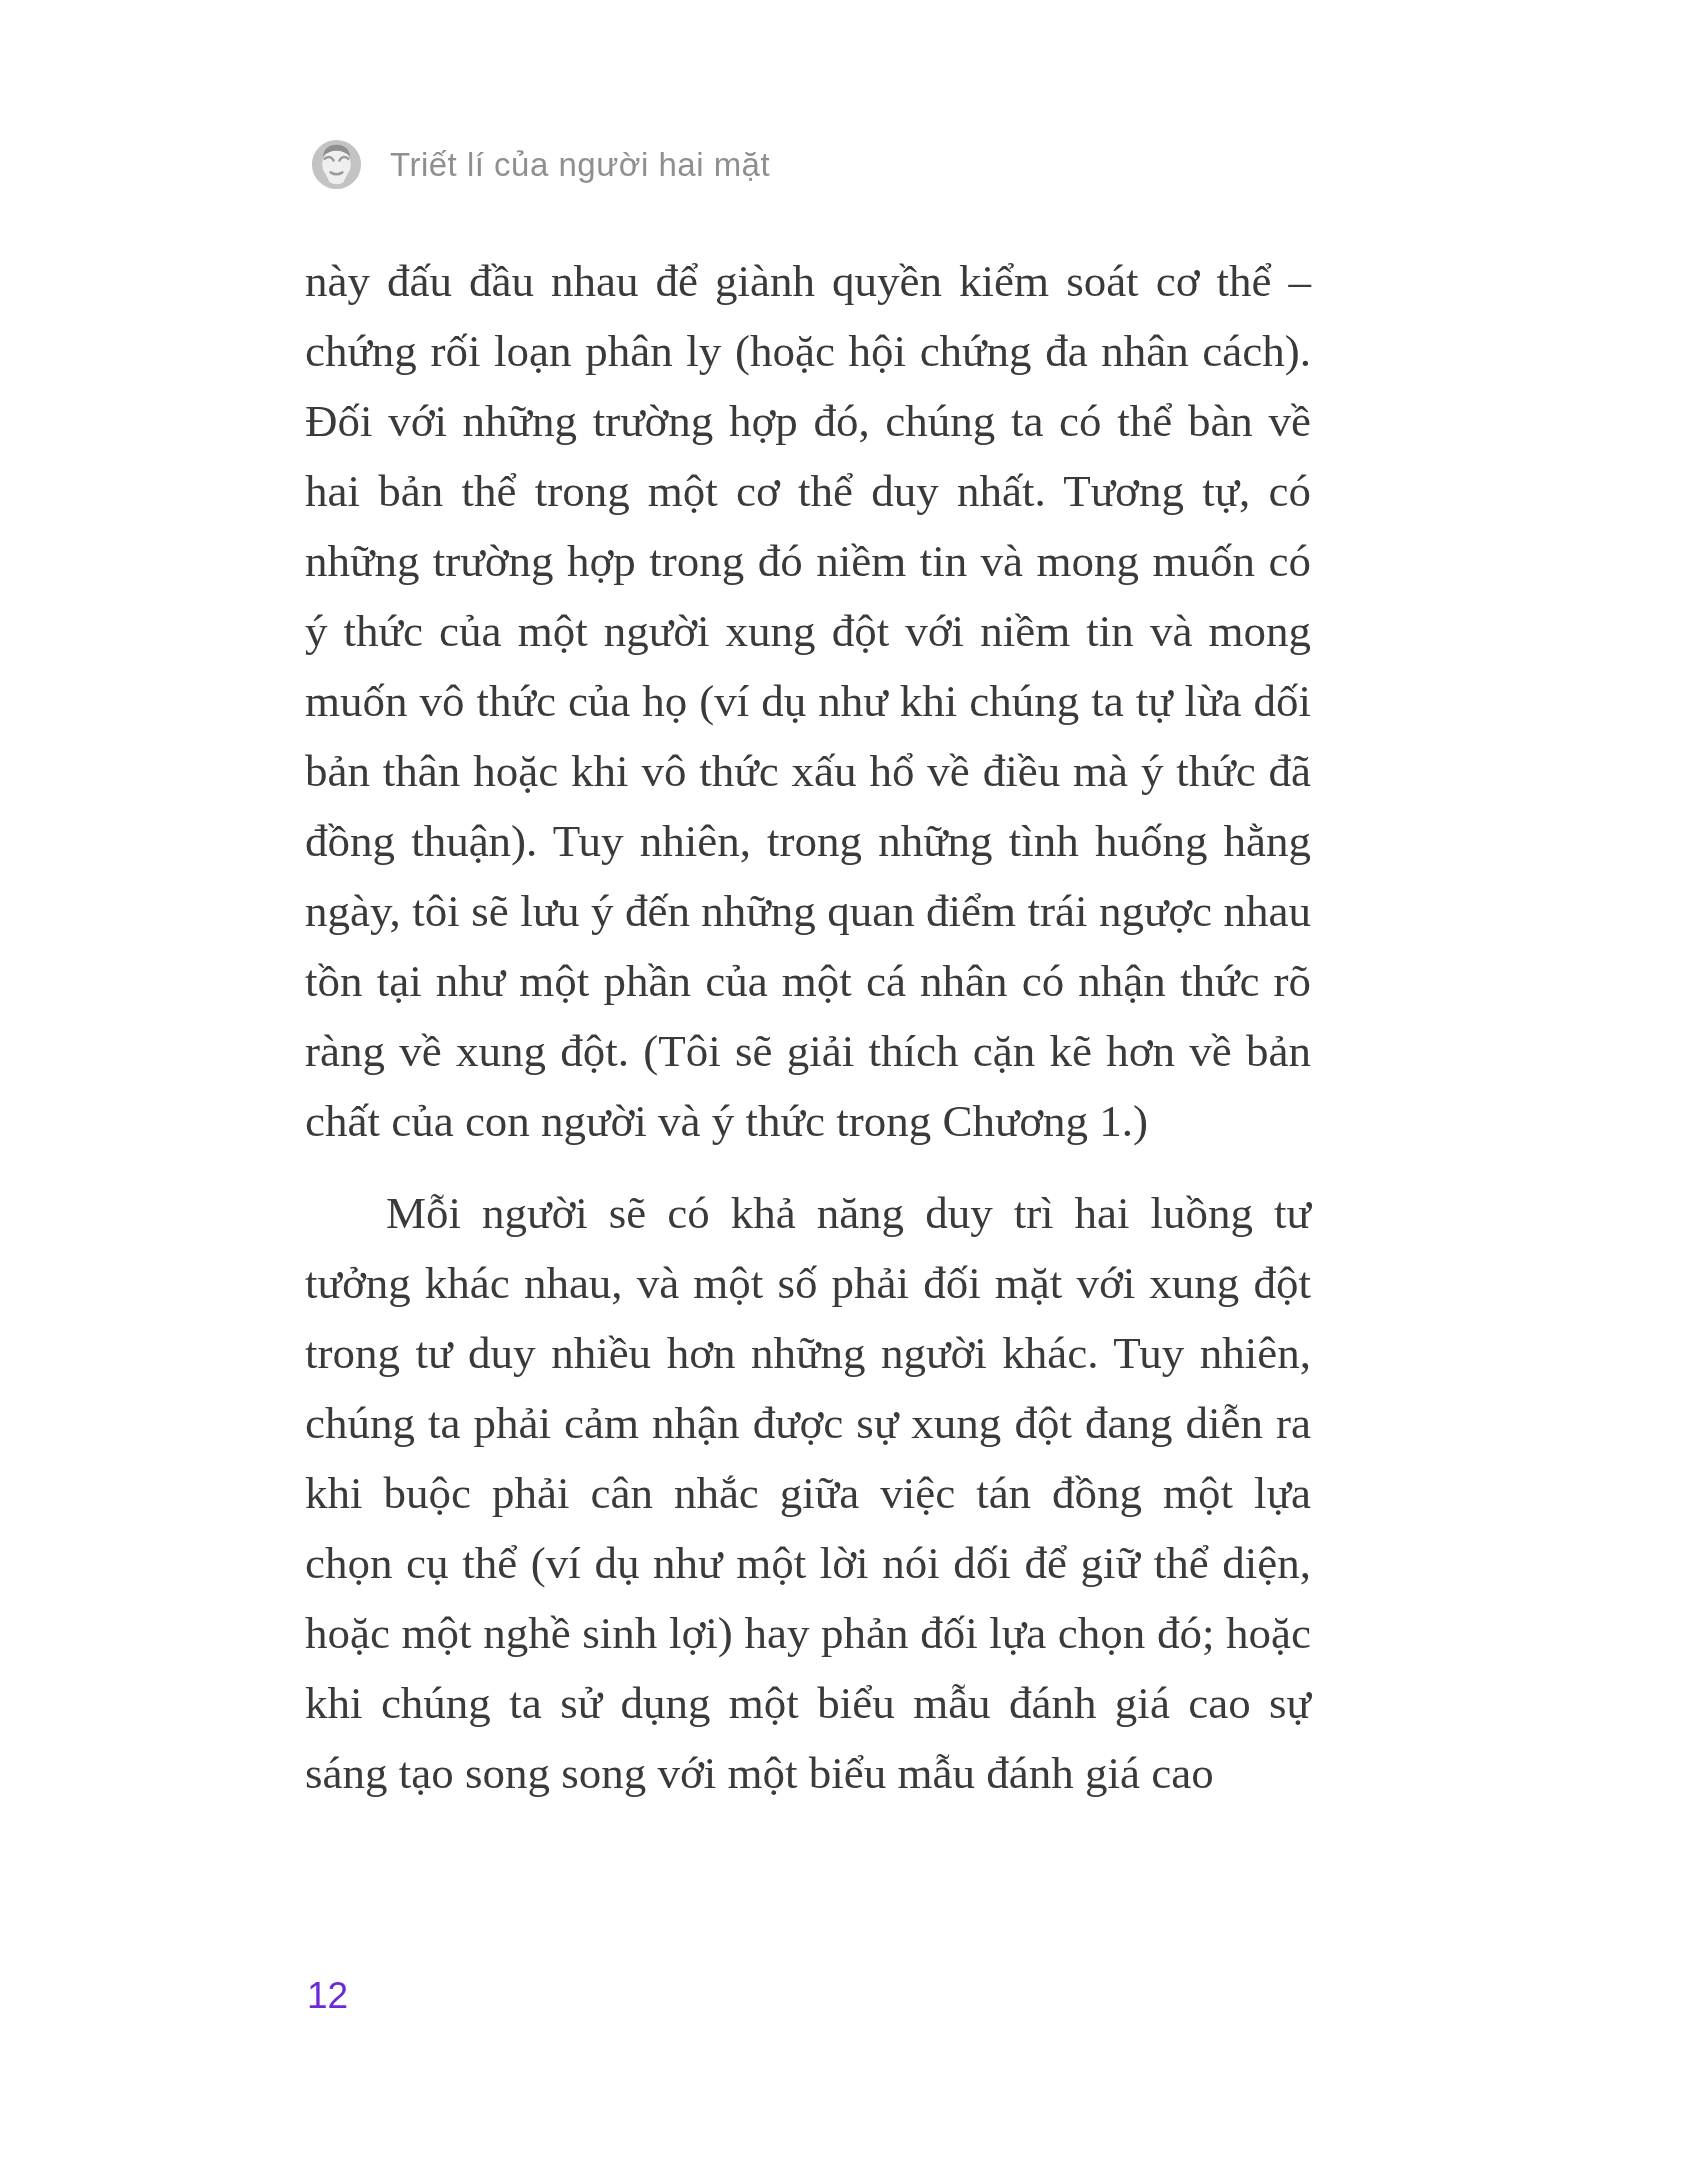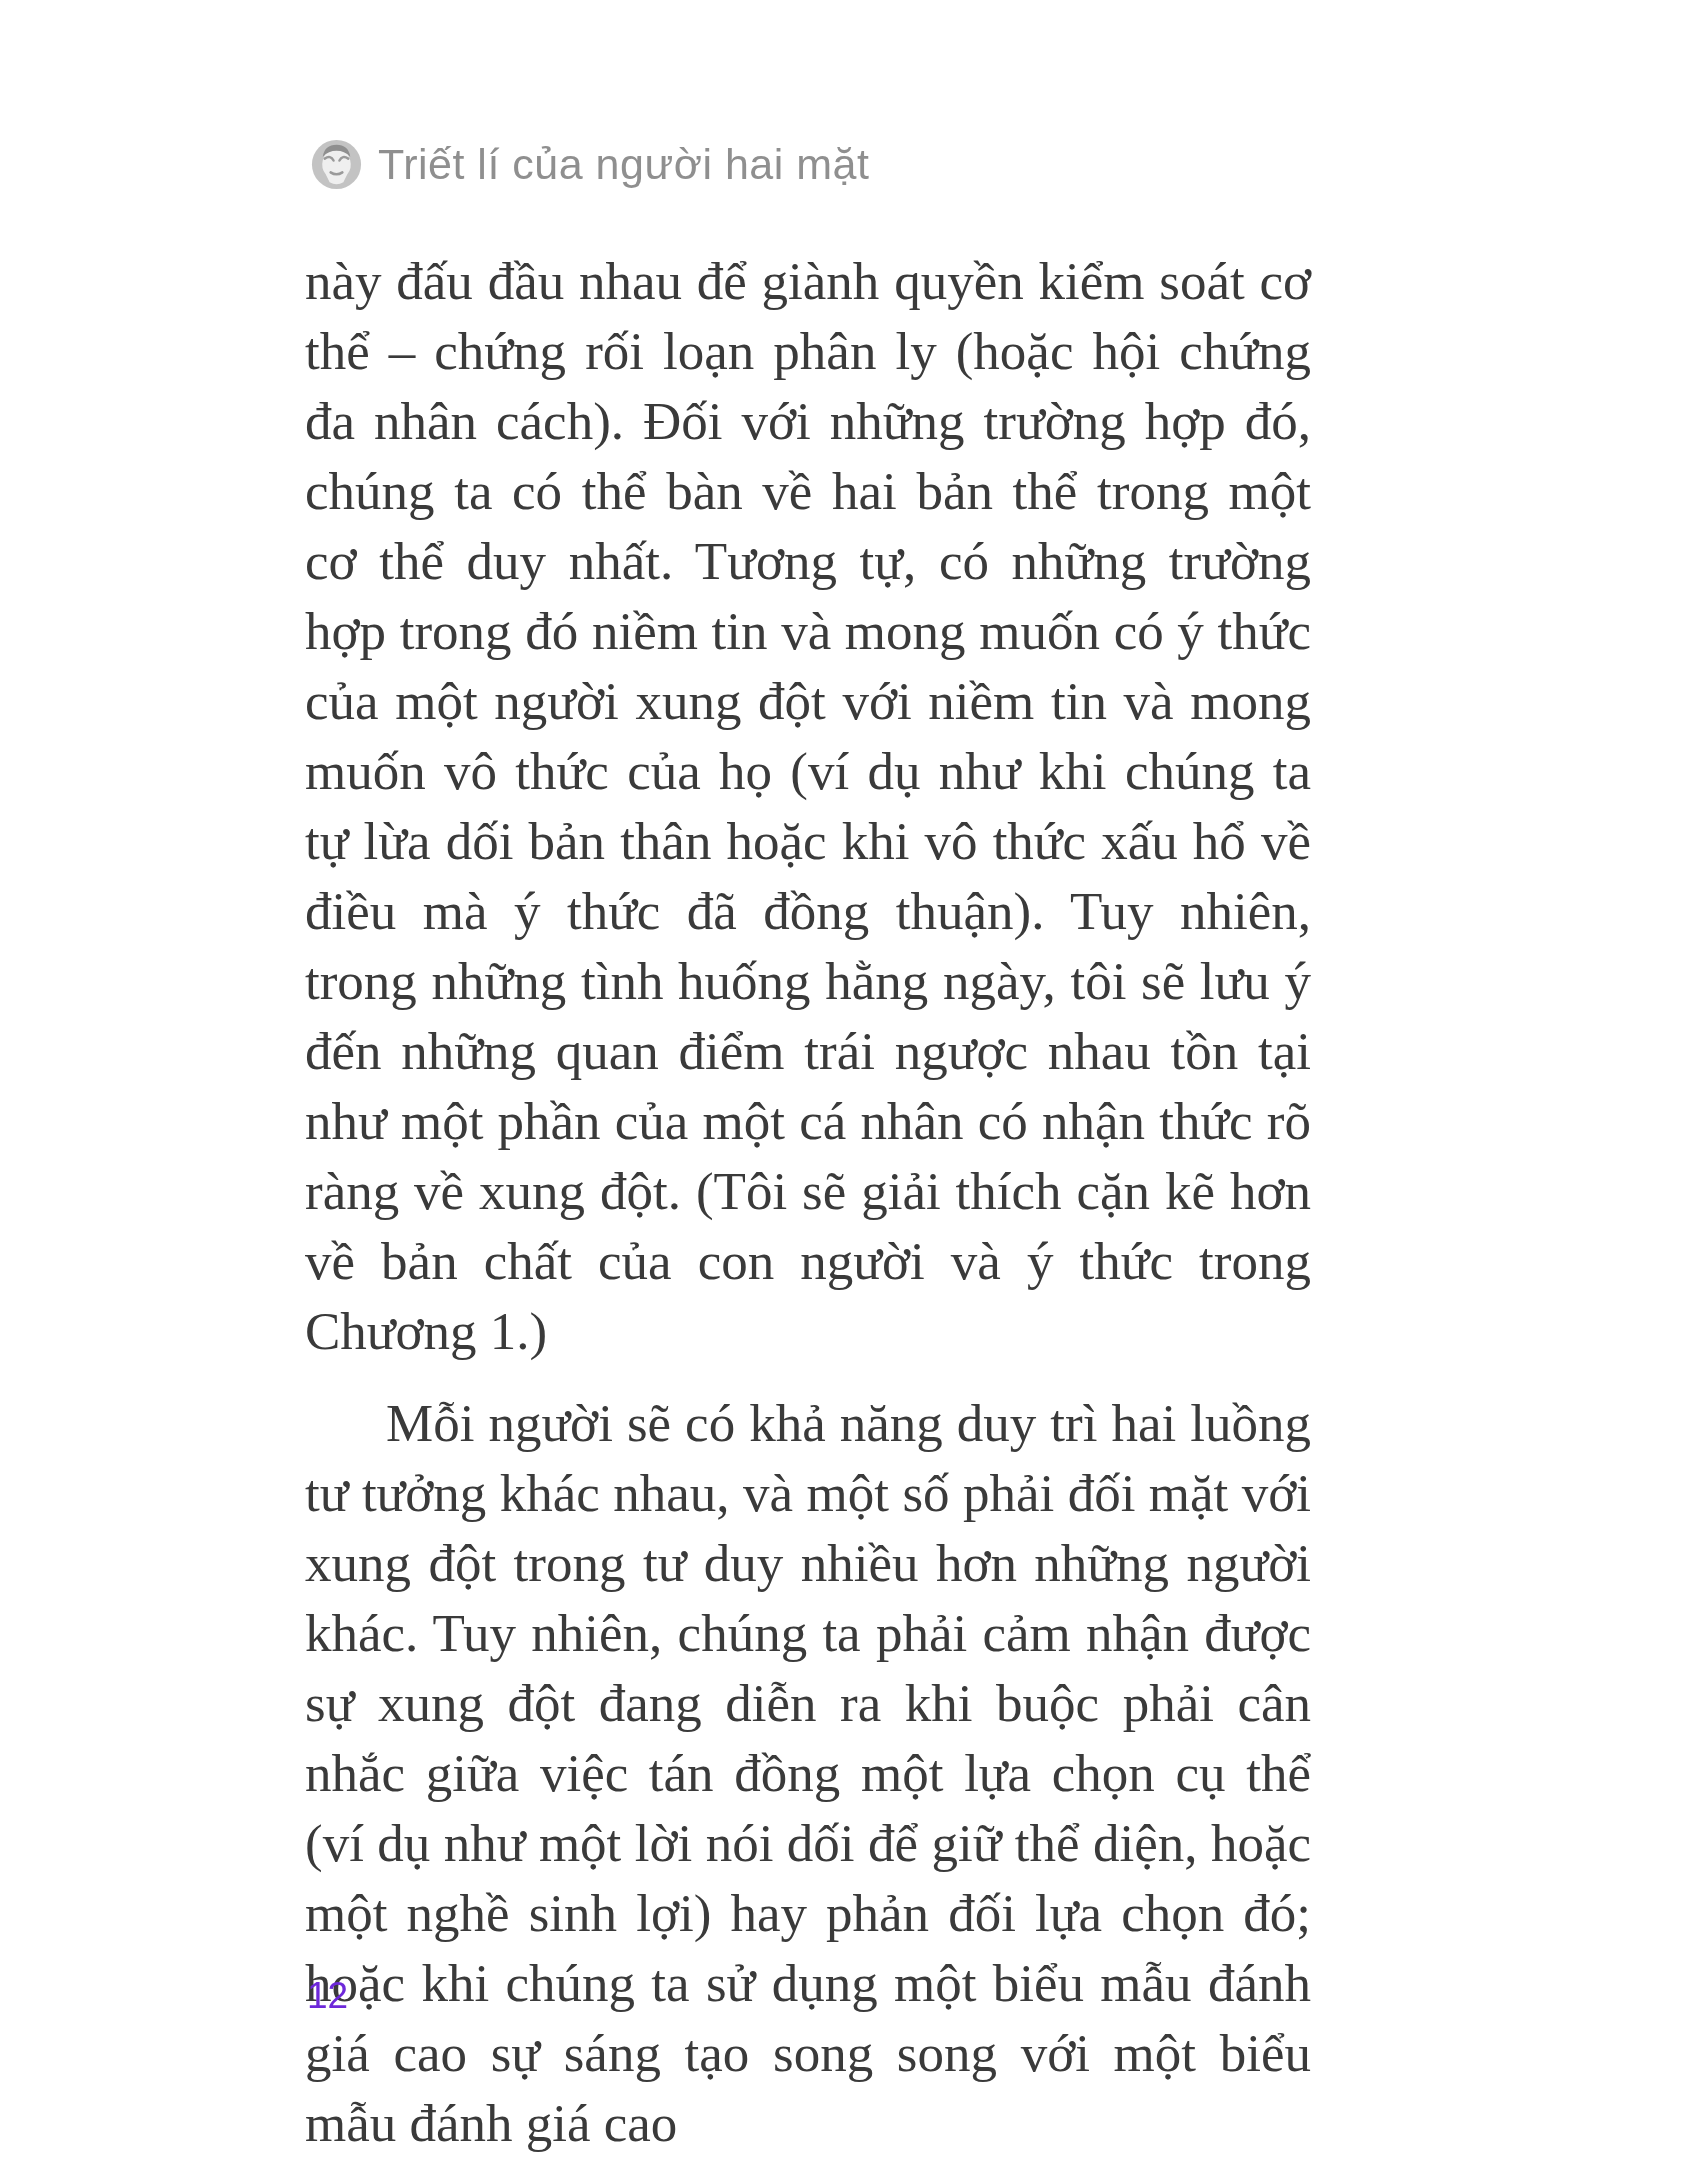--- a/index.html
+++ b/index.html
@@ -14,43 +14,43 @@
     background: #ffffff;
     overflow: hidden;
     font-family: "Liberation Serif", serif;
   }
   .header {
     position: absolute;
     top: 137px;
     left: 309px;
     display: flex;
     align-items: center;
-    gap: 14px;
+    gap: 26px;
     color: #8f8f8f;
     font-family: "Liberation Sans", sans-serif;
-    font-size: 43px;
+    font-size: 33px;
     letter-spacing: 0.5px;
   }
   .logo {
     width: 55px;
     height: 55px;
     flex: 0 0 auto;
     display: block;
   }
   .header-title {
     white-space: nowrap;
     color: #8f8f8f;
   }
   .body-text {
     position: absolute;
     top: 246px;
     left: 305px;
     width: 1006px;
     color: #3a3a3a;
-    font-size: 53px;
+    font-size: 45px;
     line-height: 70px;
     text-align: justify;
   }
   .body-text p {
     margin: 0;
     padding: 0;
   }
   .body-text p.second {
     margin-top: 22px;
     text-indent: 81px;

